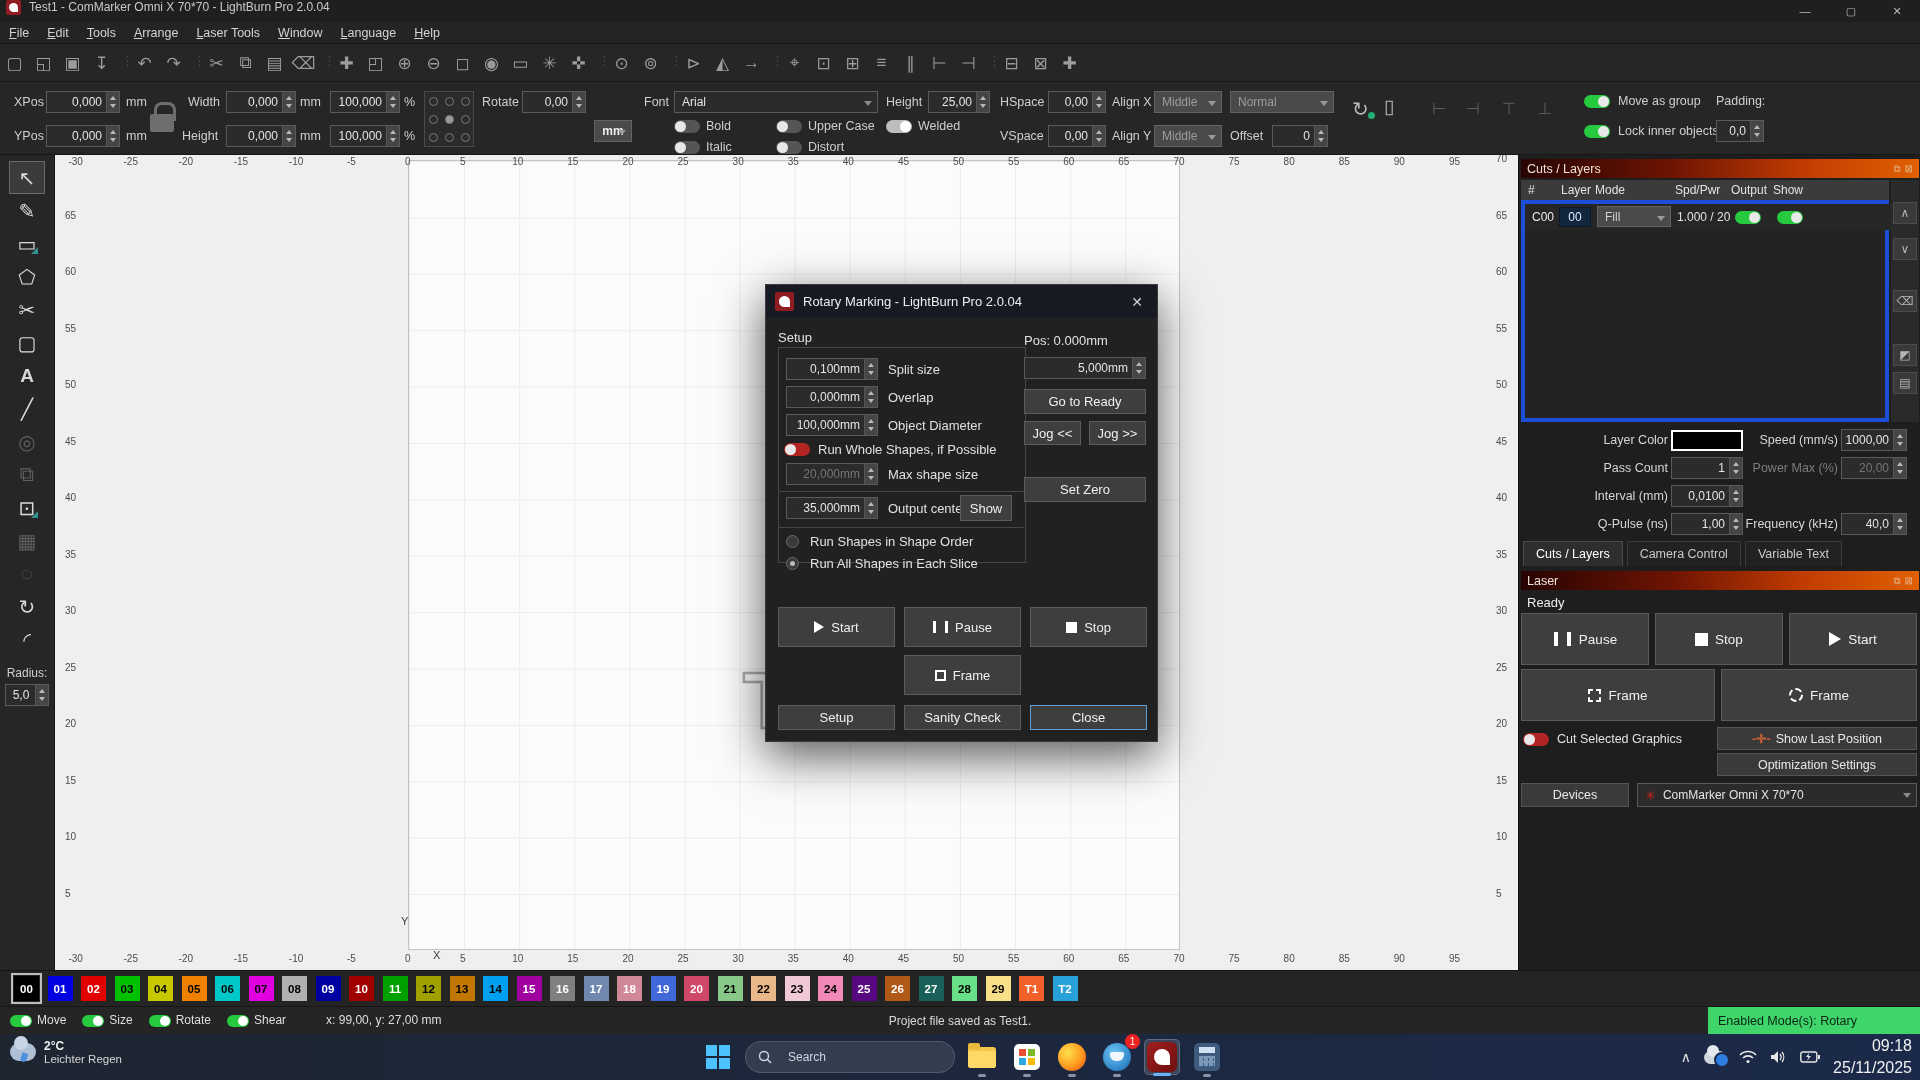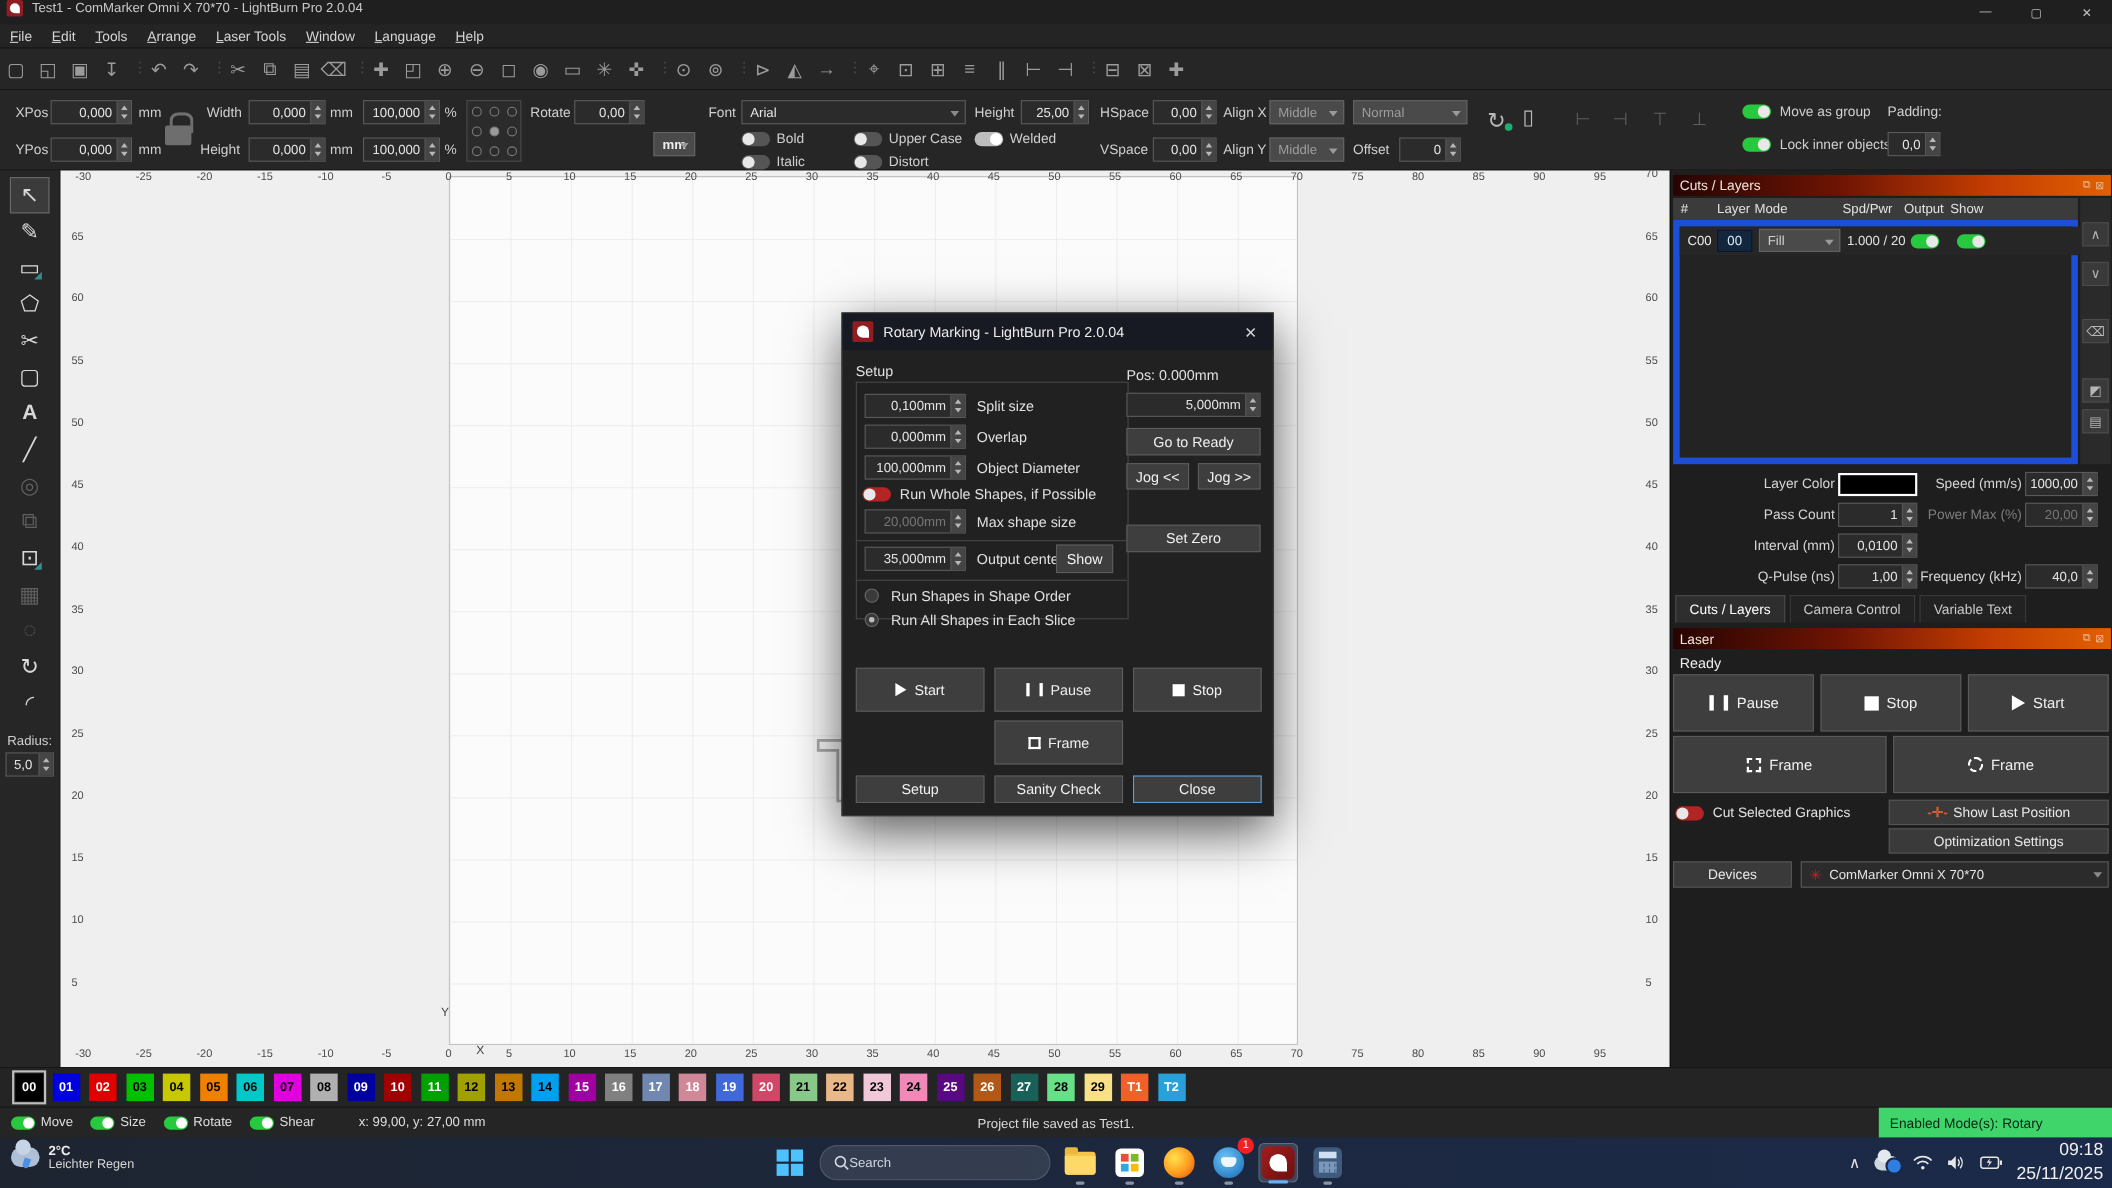--- a/index.html
+++ b/index.html
@@ -62,21 +62,21 @@
     background-size:55.1px 56.4px}
   .tick{position:absolute;color:#4c4c4c;font-size:10px;white-space:nowrap}
   #ghost{position:absolute;left:688px;top:500px;font-size:80px;font-weight:bold;letter-spacing:4px;color:transparent;-webkit-text-stroke:2.5px #ababab;font-family:"Liberation Sans",sans-serif}
   .axis{position:absolute;color:#3d3d3d;font-size:11px}
   
   #rightpanel{position:absolute;left:1518px;top:155px;width:402px;height:815px;background:#1e1e1e;border-left:1px solid #101010}
   .phead{position:absolute;left:2px;width:398px;height:19px;background:linear-gradient(90deg,#270402,#6e1403 38%,#c33d02 72%,#e06002);display:flex;align-items:center;padding:0 6px;color:#f2e3d8;font-size:12.5px}
   .phead .hic{margin-left:auto;display:flex;gap:4px;color:#e8c7a8;font-size:10px;opacity:.8}
   .thead{position:absolute;left:2px;top:25px;width:368px;height:20px;background:#3b3b3b;color:#e2e2e2;font-size:12px}
   .thead span{position:absolute;top:3px}
-  .listarea{position:absolute;left:2px;top:45px;width:368px;height:222px;background:#232323;border:6px solid #1d4ed8}
+  .listarea{position:absolute;left:2px;top:45px;width:368px;height:222px;background:#232323;border:4px solid #1d4ed8}
   .layerrow{position:absolute;left:0;top:0;width:366px;height:26px;background:#262626}
   .chip{position:absolute;left:34px;top:3px;width:32px;height:20px;background:#12273e;border:1px solid #0a1828;color:#dce9f7;display:flex;align-items:center;justify-content:center;font-size:12px}
   .strip{position:absolute;left:372px;top:25px;width:28px;height:242px;background:#2a2a2a}
   .stripbtn{position:absolute;left:2px;width:24px;height:22px;background:#3a3a3a;border:1px solid #4c4c4c;color:#b5b5b5;display:flex;align-items:center;justify-content:center;font-size:12px}
   .setlbl{position:absolute;color:#d6d6d6;font-size:12.5px;text-align:right;white-space:nowrap}
   .setlbl.dim{color:#7d7d7d}
   .swatch-black{position:absolute;background:#000;border:2px solid #fff}
   .ptab{position:absolute;height:25px;display:flex;align-items:center;justify-content:center;background:#222;border:1px solid #3a3a3a;border-bottom:none;color:#c9c9c9;font-size:12.5px;padding:0 12px}
   .ptab.act{background:#2e2e2e;color:#fff;border-color:#4a4a4a}
   .bigbtn{position:absolute;background:#3e3e3e;border:1px solid #5a5a5a;color:#f0f0f0;display:flex;align-items:center;justify-content:center;gap:7px;font-size:13.5px}
@@ -119,21 +119,21 @@
   #weather .cl::after{content:"";position:absolute;left:11px;top:10px;width:6px;height:9px;background:#4d8fe0;border-radius:0 0 4px 4px;transform:rotate(18deg)}
   #weather .wt1{font-size:12px;font-weight:bold}
   #weather .wt2{font-size:11.5px;color:#d6d6d6}
   #tbcenter{position:absolute;left:700px;top:0;height:46px;display:flex;align-items:center;gap:9px}
   .tbapp{width:36px;height:36px;border-radius:5px;display:flex;align-items:center;justify-content:center;position:relative}
   .tbapp .dash{position:absolute;bottom:-2px;left:14px;width:8px;height:3px;border-radius:2px;background:#8a93a3}
   .tbapp.active{background:rgba(255,255,255,.14);border:1px solid rgba(255,255,255,.2)}
   .tbapp.active .dash{width:18px;left:8px;background:#6ab0f3}
   .winlogo{display:grid;grid-template-columns:11px 11px;grid-template-rows:11px 11px;gap:2px}
   .winlogo i{background:#4cc2ff}
-  #searchpill{width:210px;height:32px;border-radius:16px;background:rgba(255,255,255,.10);border:1px solid rgba(255,255,255,.14);display:flex;align-items:center;gap:0;padding:12px 12px;color:#cfd6df}
+  #searchpill{width:210px;height:32px;border-radius:16px;background:rgba(255,255,255,.10);border:1px solid rgba(255,255,255,.14);display:flex;align-items:center;gap:16px;padding:12px 12px;color:#cfd6df}
   .folderico{width:28px;height:21px;background:#f5c64a;border-radius:3px;position:relative}
   .folderico::before{content:"";position:absolute;left:0;top:-4px;width:12px;height:6px;background:#e8b93c;border-radius:2px 2px 0 0}
   .folderico::after{content:"";position:absolute;left:0;top:4px;width:28px;height:17px;background:#ffd968;border-radius:0 0 3px 3px}
   .storeico{width:26px;height:26px;background:#fff;border-radius:5px;position:relative}
   .storeico::before{content:"";position:absolute;left:5px;top:5px;width:7px;height:7px;background:#e94f32}
   .storeico::after{content:"";position:absolute;left:14px;top:5px;width:7px;height:7px;background:#7eb926;box-shadow:-9px 9px 0 #2ea8e0, 0 9px 0 #fbbc09}
   .ffico{width:28px;height:28px;border-radius:50%;background:radial-gradient(circle at 35% 35%,#ffe14d,#ff9a1f 55%,#e1470e)}
   .tbirdico{width:28px;height:28px;border-radius:50%;background:radial-gradient(circle at 40% 35%,#6fc4f5,#1268b3);position:relative}
   .tbirdico::after{content:"";position:absolute;left:7px;top:9px;width:14px;height:9px;background:#fff;border-radius:2px 2px 6px 6px;opacity:.9}
   .badge{position:absolute;right:-5px;top:-5px;width:15px;height:15px;border-radius:50%;background:#e22;color:#fff;font-size:10px;display:flex;align-items:center;justify-content:center}

